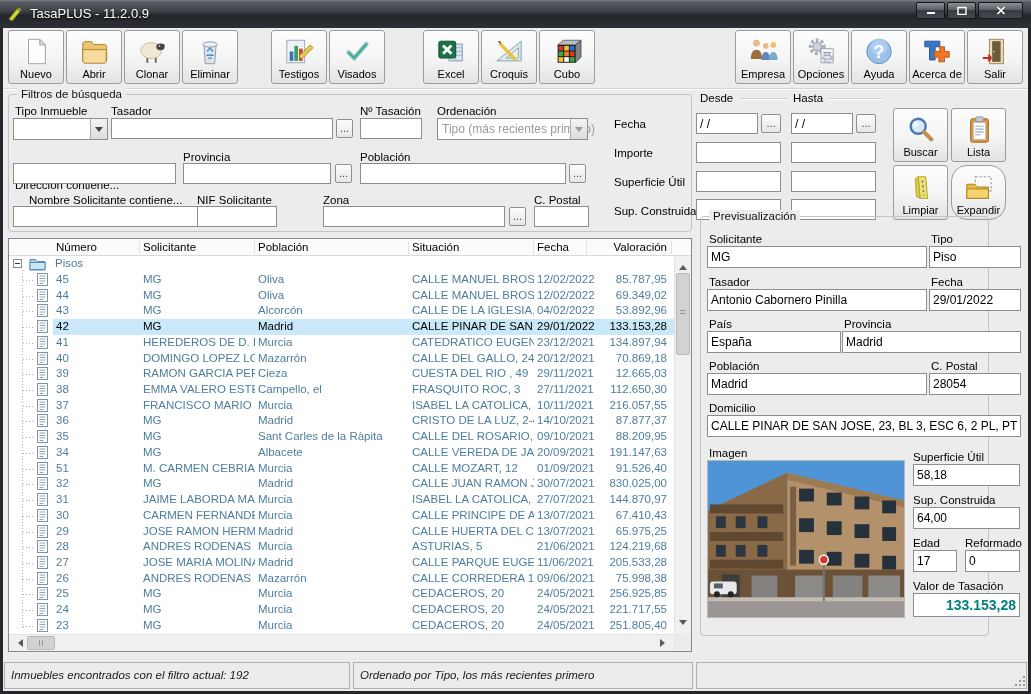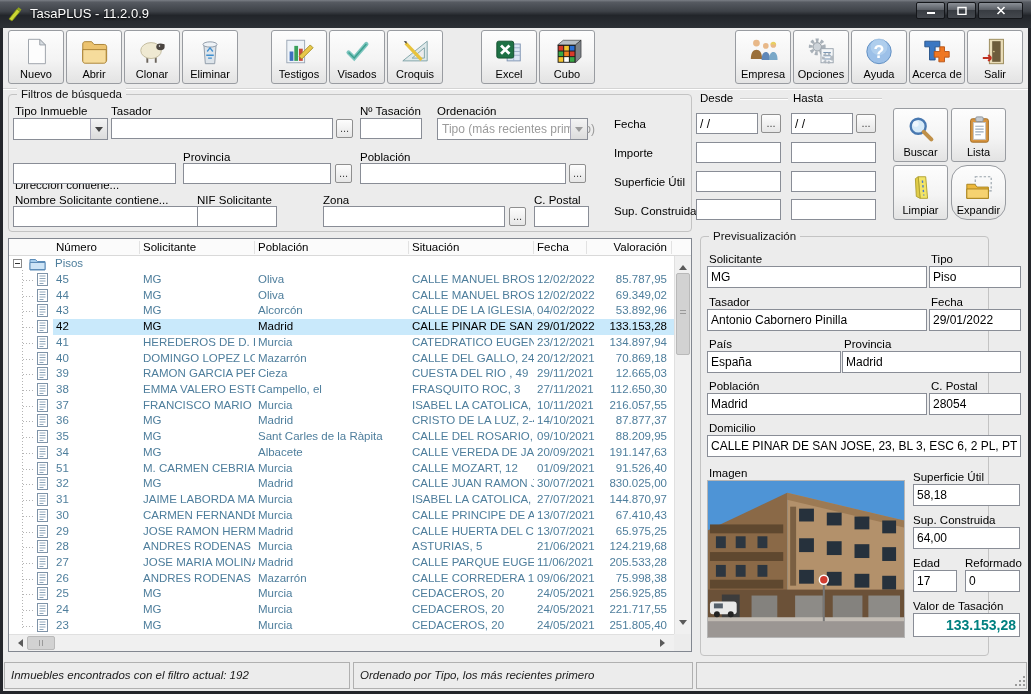--- a/index.html
+++ b/index.html
@@ -91,21 +91,21 @@
   .sthumb.h { top:1px; bottom:1px; left:18px; width:28px; }
   .sthumb.h::after { content:""; position:absolute; top:3px; bottom:3px; left:11px; width:6px;
     background:repeating-linear-gradient(90deg,#9a9a9a 0 1px,transparent 1px 3px); }
   .sarrow { position:absolute; width:0; height:0; border:4px solid transparent; }
   .sarrow.up    { left:4px; top:5px;    border-bottom:5px solid #5a5a5a; }
   .sarrow.down  { left:4px; bottom:5px; border-top:5px solid #5a5a5a; }
   .sarrow.left  { left:5px; top:4px;    border-right:5px solid #5a5a5a; }
   .sarrow.right { right:5px; top:4px;   border-left:5px solid #5a5a5a; }
 
   
-  .previewbox { left:697px; top:208px; width:289px; height:420px;padding-left:22px; }
+  .previewbox { left:697px; top:188px; width:289px; height:420px;padding-left:22px; }
   .photo { position:absolute; left:6px; top:243px; width:198px; height:158px; border:1px solid #b5b5b5; }
   .valorbox { font-weight:bold; color:#008080; text-align:right; font-size:14px; line-height:22px; }
 
   
   .statusbar { position:absolute; left:0; top:634px; width:1025px; height:27px;font-style:italic; }
   .scell { position:absolute; top:0; height:27px; border:1px solid #b0b0b0; background:#ececec; font-size:11.5px; color:#1a1a1a;
     padding:6px 0 0 6px; white-space:nowrap; overflow:hidden; }
   .grip { position:absolute; right:2px; bottom:2px; width:12px; height:12px;
     background:
       radial-gradient(circle 1.2px at 10px 10px,#9a9a9a 99%,transparent),
@@ -204,41 +204,41 @@
       </button>
       <button class="tbtn" style="margin-left:2px">
         <span class="ticon">
             <svg width="30" height="31" viewBox="0 0 32 32">
               <path d="M7 17 l6 6 L26 8" stroke="#7cc4be" stroke-width="4.5" fill="none" stroke-linecap="round"></path>
               <path d="M7 17 l6 6 L26 8" stroke="#3aa08e" stroke-width="1.5" fill="none"></path>
             </svg>
           </span>
         <span class="tlabel">Visados</span>
       </button>
+      <button class="tbtn" style="margin-left:38px">
+        <span class="ticon">
+            <svg width="30" height="31" viewBox="0 0 32 32">
+              <rect x="14" y="8" width="14" height="18" fill="#dce6f4" stroke="#7f93b2"></rect>
+              <path d="M14 12 h14 M14 16 h14 M14 20 h14 M21 8 v18" stroke="#9fb2cc" stroke-width="1"></path>
+              <rect x="3" y="5" width="18" height="18" rx="2" fill="#1e7145" stroke="#14502f"></rect>
+              <path d="M7.5 9.5 L16.5 18.5 M16.5 9.5 L7.5 18.5" stroke="#fff" stroke-width="3"></path>
+            </svg>
+          </span>
+        <span class="tlabel">Excel</span>
+      </button>
       <button class="tbtn" style="margin-left:2px">
         <span class="ticon">
             <svg width="30" height="31" viewBox="0 0 32 32">
               <path d="M3 26 L29 5 L29 26z" fill="#dfe9ea" stroke="#7fa3a8"></path>
               <path d="M13 23 L26 12 L26 23z" fill="#ececec" stroke="#7fa3a8"></path>
               <path d="M6 7 L23 25" stroke="#e8c33c" stroke-width="3.5"></path>
               <path d="M4 5 l3 0 0 3z" fill="#333"></path>
             </svg>
           </span>
         <span class="tlabel">Croquis</span>
-      </button>
-      <button class="tbtn" style="margin-left:38px">
-        <span class="ticon">
-            <svg width="30" height="31" viewBox="0 0 32 32">
-              <rect x="14" y="8" width="14" height="18" fill="#dce6f4" stroke="#7f93b2"></rect>
-              <path d="M14 12 h14 M14 16 h14 M14 20 h14 M21 8 v18" stroke="#9fb2cc" stroke-width="1"></path>
-              <rect x="3" y="5" width="18" height="18" rx="2" fill="#1e7145" stroke="#14502f"></rect>
-              <path d="M7.5 9.5 L16.5 18.5 M16.5 9.5 L7.5 18.5" stroke="#fff" stroke-width="3"></path>
-            </svg>
-          </span>
-        <span class="tlabel">Excel</span>
       </button>
       <button class="tbtn" style="margin-left:2px">
         <span class="ticon">
             <svg width="30" height="31" viewBox="0 0 32 32">
               <polygon points="6,9 12,4 31,4 25,9" fill="#b8bec4" stroke="#222" stroke-width="0.6"></polygon>
               <polygon points="25,9 31,4 31,22 25,28" fill="#7d8288" stroke="#222" stroke-width="0.6"></polygon>
               <rect x="6" y="9" width="19" height="19" fill="#1a1a1a"></rect>
               <rect x="7" y="10" width="5" height="5" fill="#d83a2a"></rect>
               <rect x="13" y="10" width="5" height="5" fill="#f4c430"></rect>
               <rect x="19" y="10" width="5" height="5" fill="#2a6fd4"></rect>
@@ -336,21 +336,21 @@
       <input class="tb" style="left: 4px; top: 68px; width: 163px;" value="">
 
       <span class="lbl" style="left:174px; top:56px;">Provincia</span>
       <input class="tb" style="left: 174px; top: 68px; width: 148px;" value="">
       <button class="dots" style="left:326px; top:69px;">...</button>
 
       <span class="lbl" style="left:351px; top:56px;">Población</span>
       <input class="tb" style="left: 351px; top: 68px; width: 206px;" value="">
       <button class="dots" style="left:560px; top:69px;">...</button>
 
-      <span class="lbl" style="left:6px; top:99px;">Nombre Solicitante contiene...</span>
+      <span class="lbl" style="left:20px; top:99px;">Nombre Solicitante contiene...</span>
       <input class="tb" style="left: 4px; top: 111px; width: 206px;" value="">
 
       <span class="lbl" style="left:188px; top:99px;">NIF Solicitante</span>
       <input class="tb" style="left: 188px; top: 111px; width: 80px;" value="">
 
       <span class="lbl" style="left:314px; top:99px;">Zona</span>
       <input class="tb" style="left: 314px; top: 111px; width: 182px;" value="">
       <button class="dots" style="left:500px; top:112px;">...</button>
 
       <span class="lbl" style="left:525px; top:99px;">C. Postal</span>

